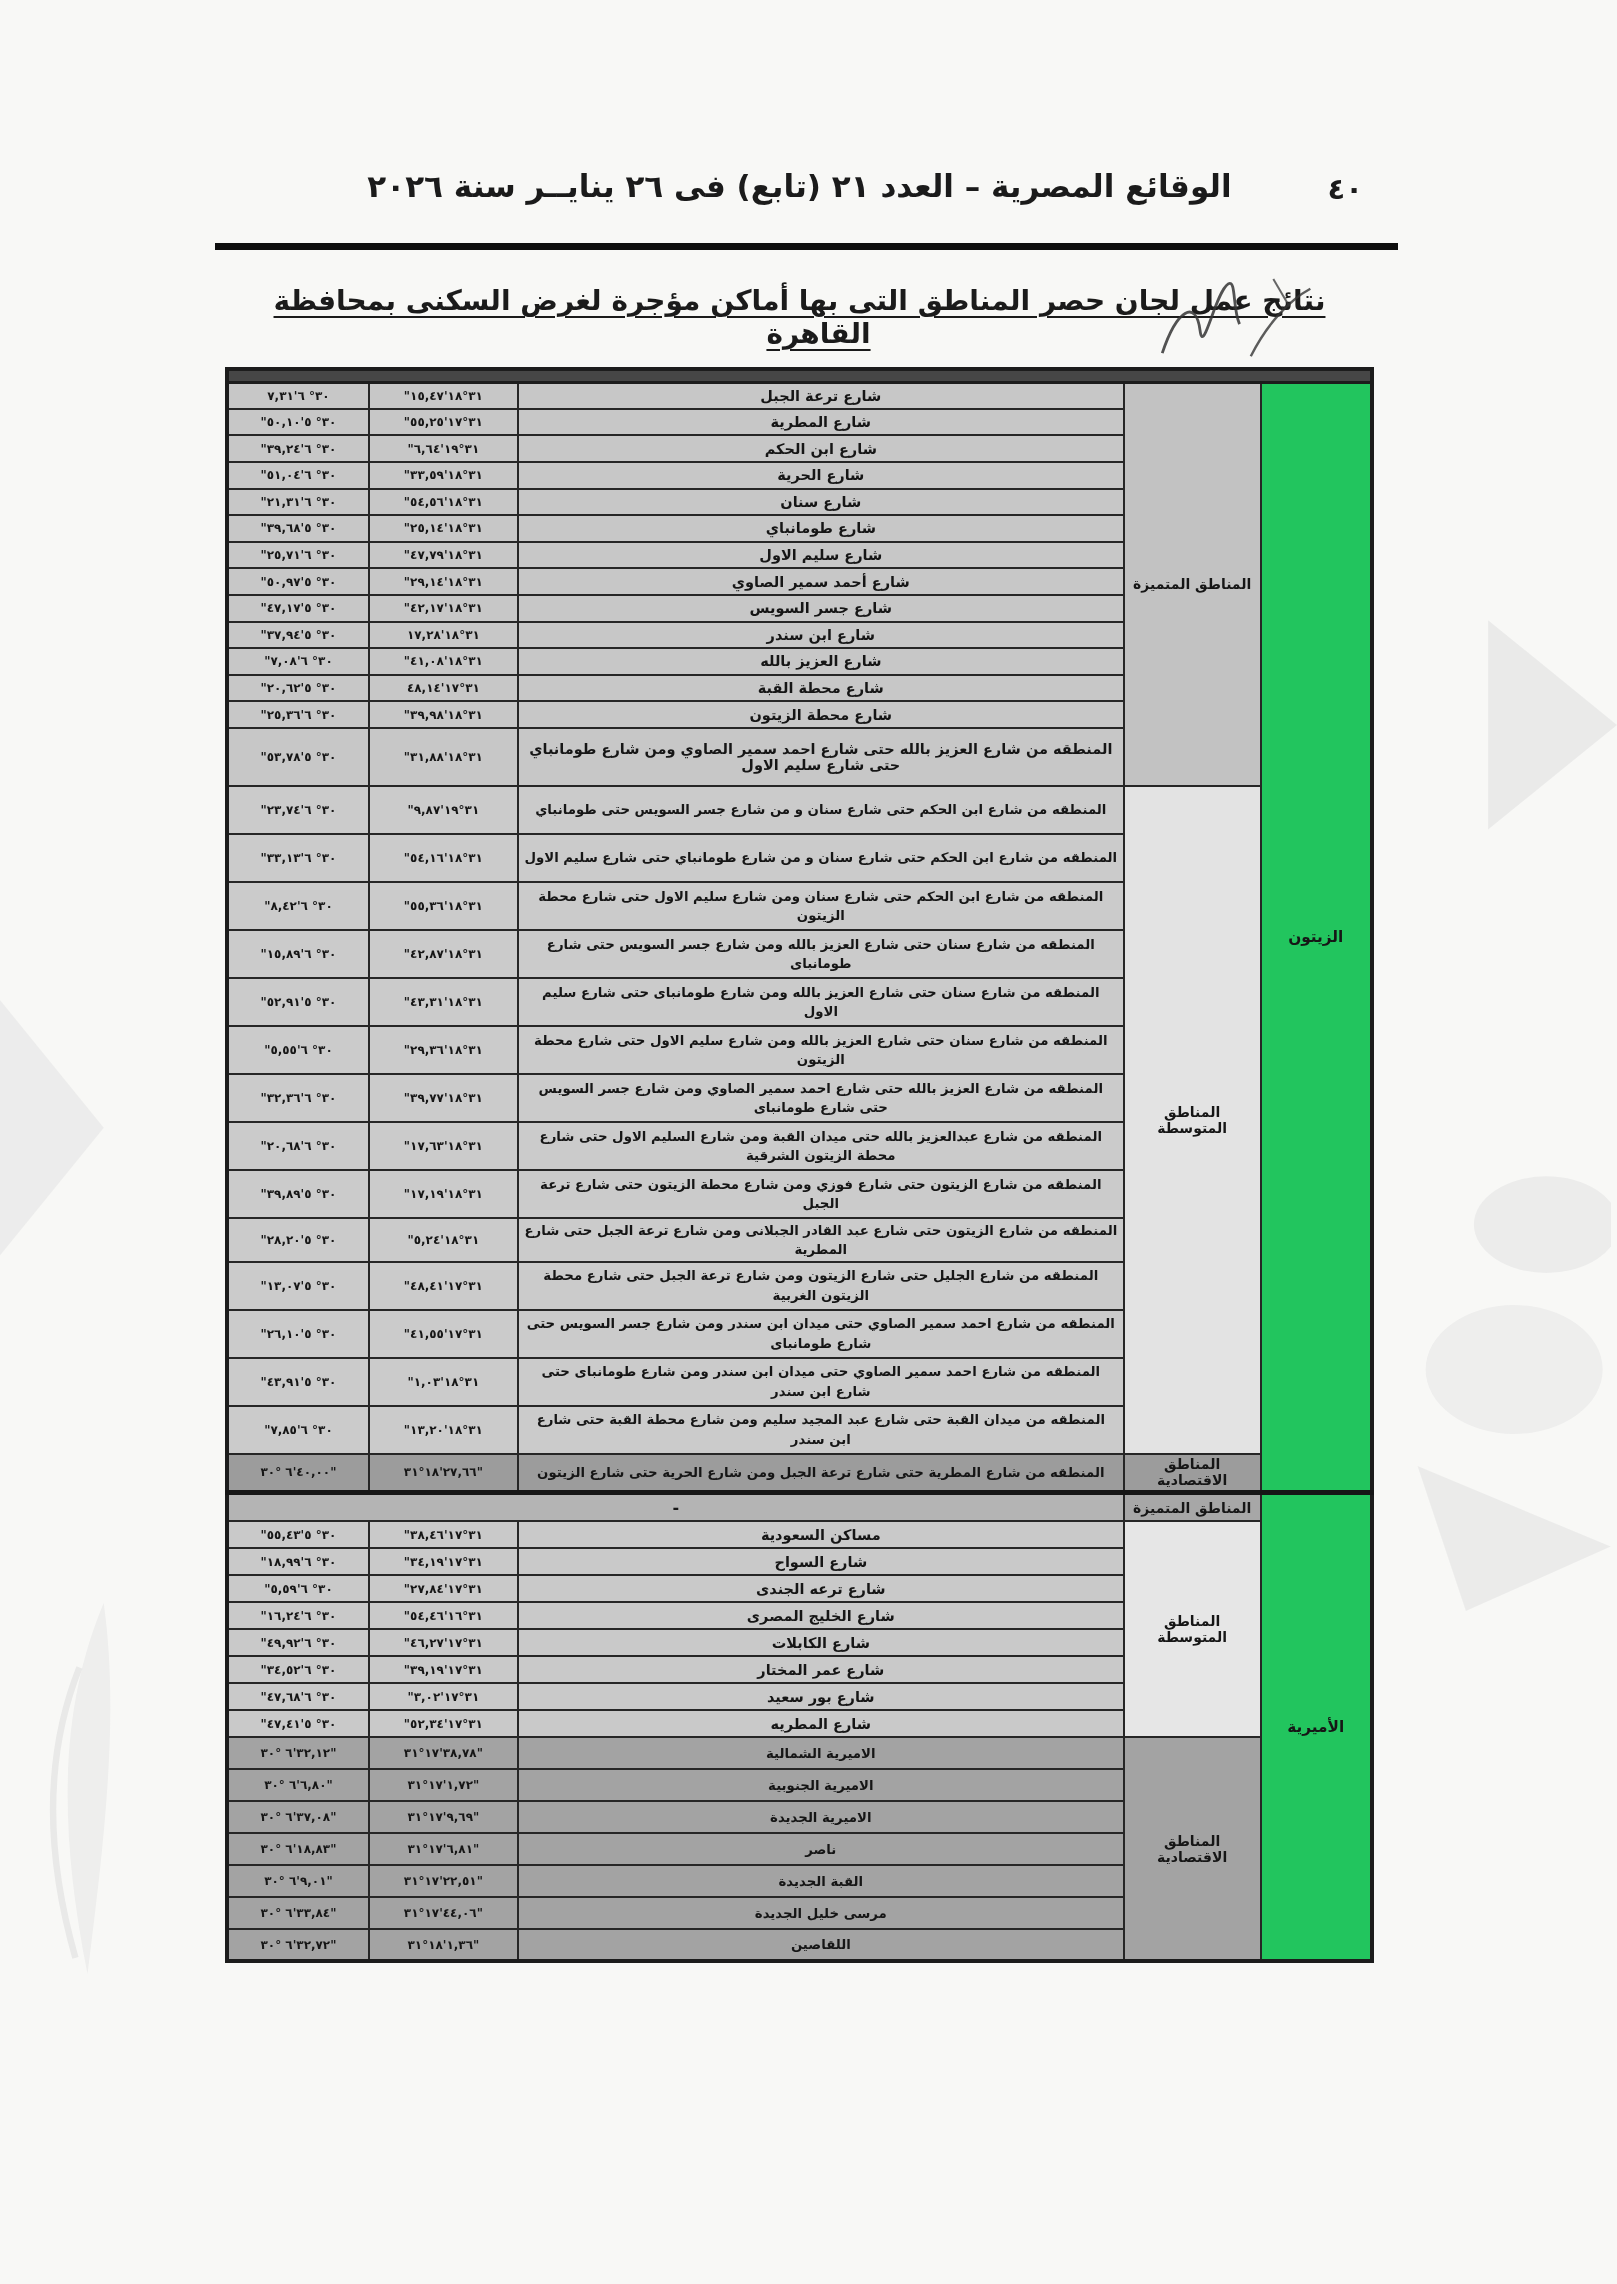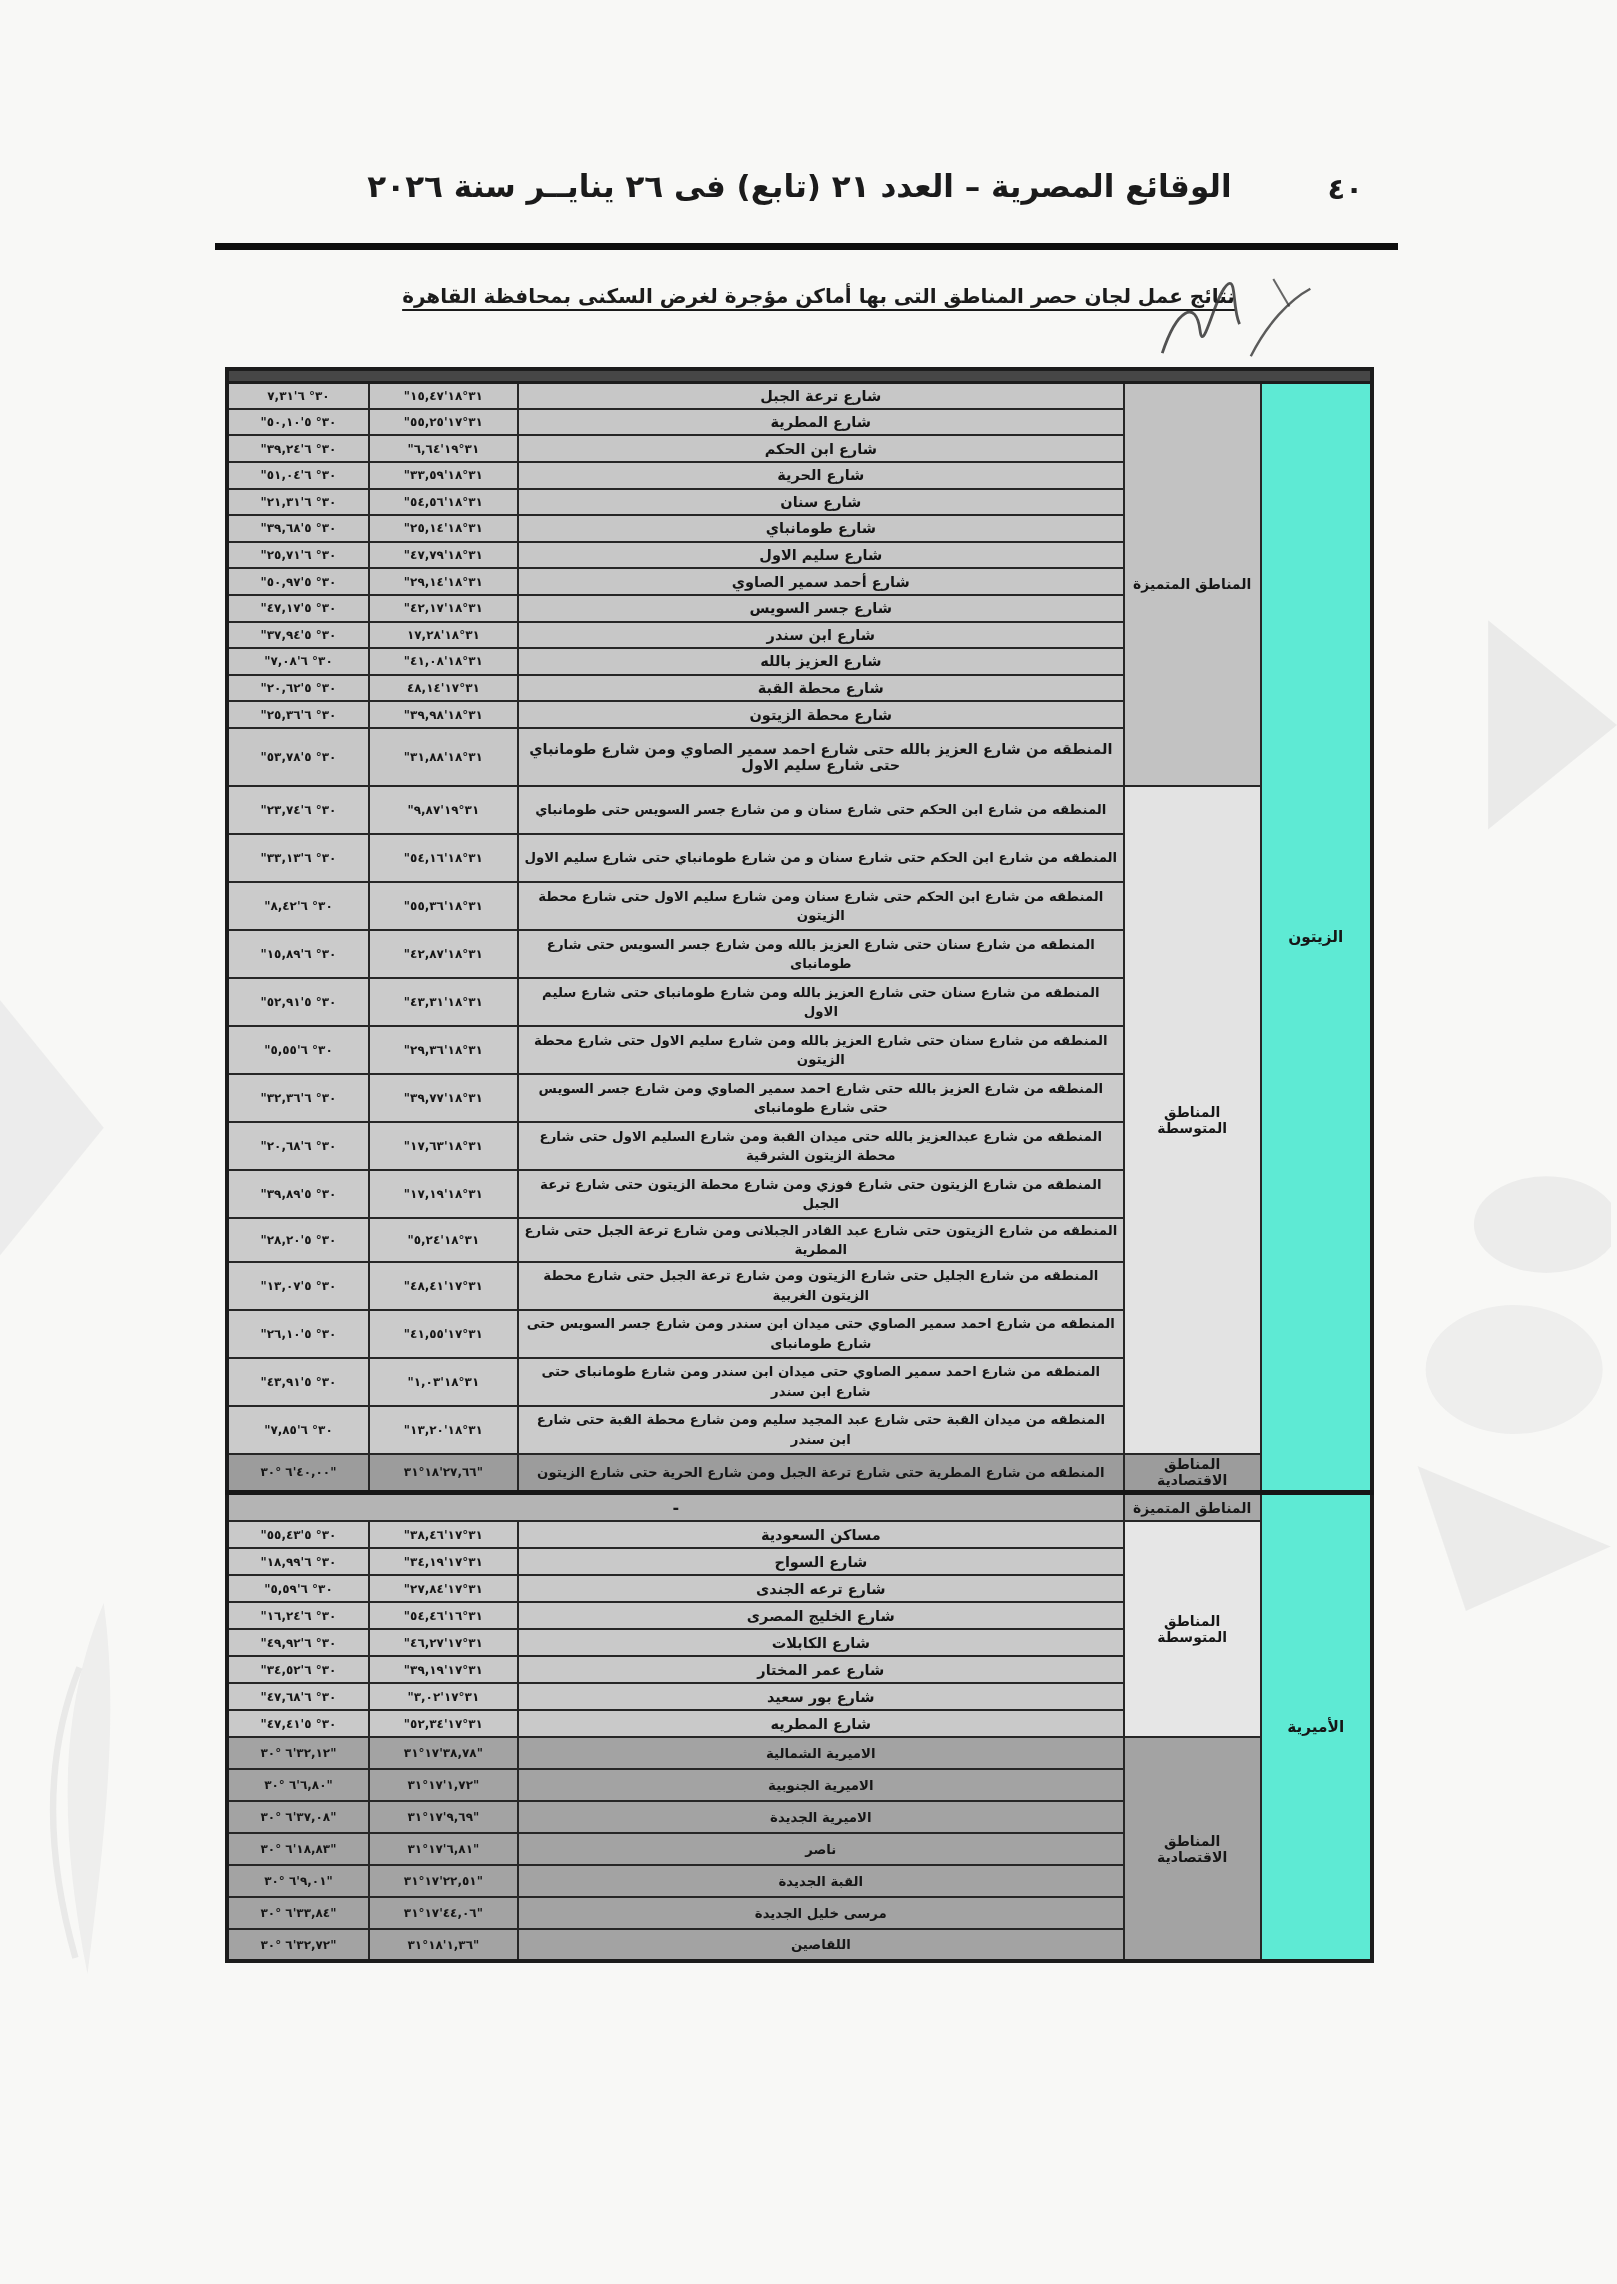--- a/index.html
+++ b/index.html
@@ -5,34 +5,34 @@
   html,body{margin:0;padding:0;background:#ffffff;}
   .page{position:relative;width:1618px;height:2284px;background:#f8f8f6;overflow:hidden;
         font-family:"DejaVu Sans",sans-serif;direction:rtl;color:#1b1b1b;}
   
   .masthead{position:absolute;top:168px;left:226px;width:1149px;text-align:center;
             font-size:31px;font-weight:700;letter-spacing:-0.8px;}
   .pagenum{position:absolute;top:172px;right:254px;font-size:29px;font-weight:700;}
   .rule{position:absolute;top:243px;left:216px;width:1183px;height:7.3px;background:#0e0e0e;}
   
   .titles{position:absolute;top:284px;left:226px;width:1149px;text-align:center;}
-  .title-line{font-size:20px;font-weight:700;
+  .title-line{font-size:28px;font-weight:700;
               text-decoration:underline;text-decoration-thickness:2px;text-underline-offset:6.4px;margin-left:38px;}
   .title-line2{margin-top:13px;}
   
   table.results{position:absolute;top:367px;left:226px;width:1149px;border-collapse:collapse;
                 table-layout:fixed;border:4px solid #1c1c1c;}
   td{border:2.4px solid #262626;vertical-align:middle;text-align:center;
      font-weight:700;color:#161616;padding:1.6px 4.8px;overflow:hidden;}
   tr.bar td{background:#464646;height:9.7px;padding:0;border-bottom:3.2px solid #1c1c1c;}
   td.name{font-size:14.5px;}
   tr.b0.g1 td.name, tr.g2 td.name{font-size:13.3px;line-height:1.45;}
   td.coord{direction:ltr;unicode-bidi:bidi-override;font-size:12px;letter-spacing:0.3px;white-space:nowrap;}
   td.cat{font-size:14px;margin-left:36px;}
-  table td.region{background:#5eead4;font-size:15.3px;margin-left:36px;}
+  table td.region{background:#22c55e;font-size:15.3px;margin-left:36px;}
   td.merged{font-size:16px;}
   
   tr.b0.g0 td.data{background:#c7c7c7;}
   tr.b0.g0 td.cat{background:#c2c2c2;}
   tr.b0.g1 td.data{background:#cbcbcb;}
   tr.b0.g1 td.cat{background:#e3e3e3;}
   tr.b0.g2 td.data, tr.b0.g2 td.cat{background:#9c9c9c;}
   tr.b1.g0 td.data{background:#b4b4b4;}
   tr.b1.g0 td.cat{background:#a7a7a7;}
   tr.b1.g1 td.data{background:#c9c9c9;}

